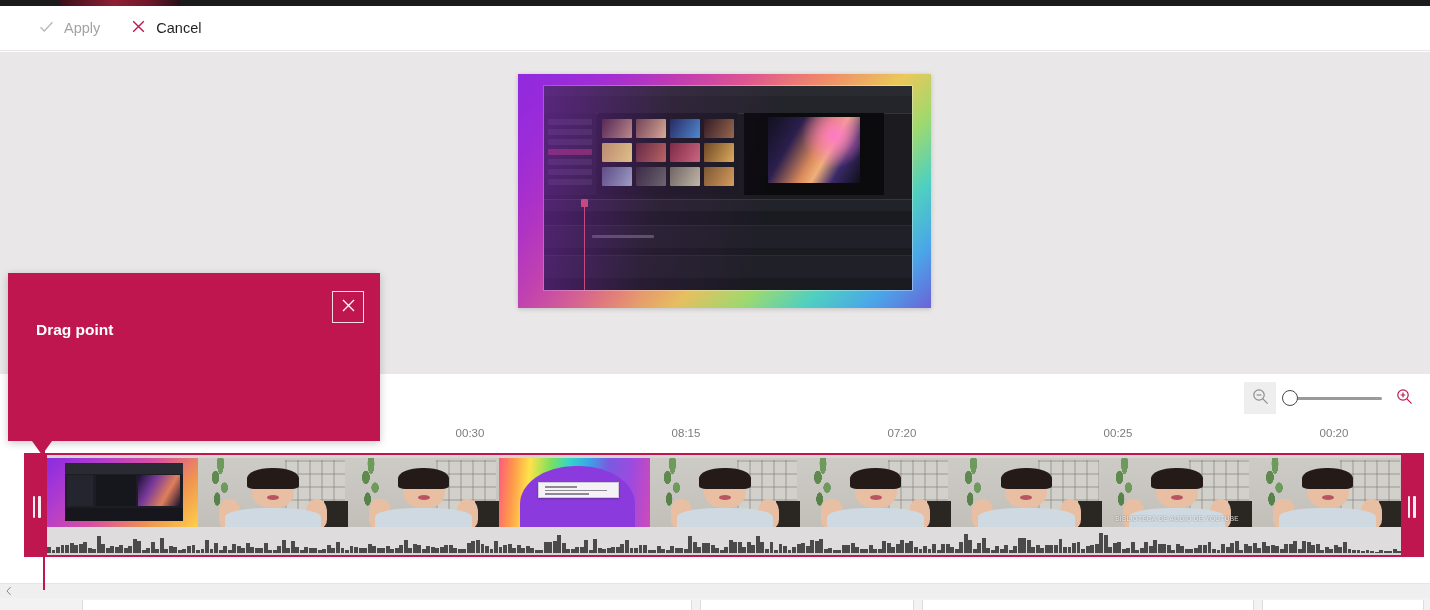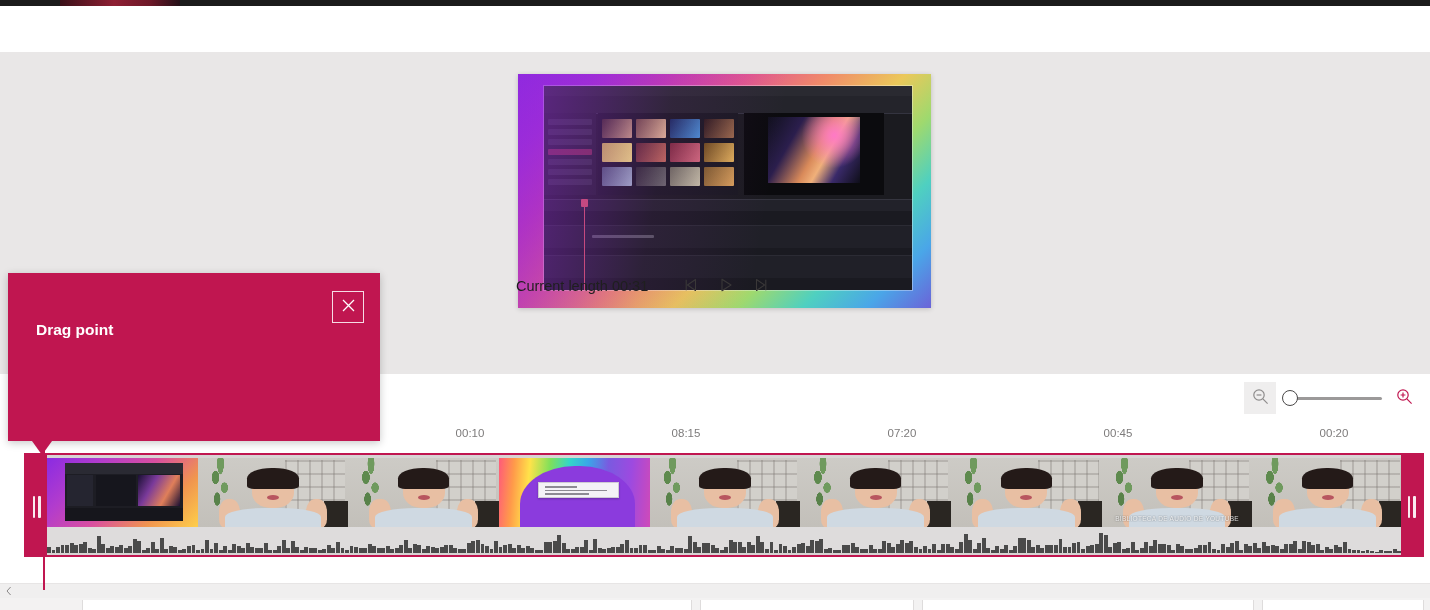--- a/index.html
+++ b/index.html
@@ -515,20 +515,38 @@
 </style>
 </head>
 <body>
 
 <div class="app">
 
   <div class="top-sliver">
     <div class="top-sliver-red"></div>
   </div>
 
+  <div class="command-bar">
+    <button class="cmd-btn disabled">
+      <span class="cmd-ico">
+        <svg width="17" height="17" viewBox="0 0 17 17">
+            <path d="M2.5 9.2 L6.3 13 L14.5 4.2" fill="none" stroke="#b9b6b6" stroke-width="1.3"></path>
+          </svg>
+      </span>
+      <span class="cmd-label">Apply</span>
+    </button>
+    <button class="cmd-btn enabled" style="margin-left:10px;">
+      <span class="cmd-ico">
+        <svg width="17" height="17" viewBox="0 0 17 17">
+            <path d="M3.2 3.2 L13.8 13.8 M13.8 3.2 L3.2 13.8" fill="none" stroke="#c01650" stroke-width="1.4"></path>
+          </svg>
+      </span>
+      <span class="cmd-label">Cancel</span>
+    </button>
+  </div>
 
   <div class="stage">
     <div class="preview-frame">
       <div class="preview-inner">
         <div class="pv-titlebar"></div>
         <div class="pv-toolbar"></div>
         <div class="pv-sidebar">
           <div class="pv-side-row" style="top:6px;"></div>
           <div class="pv-side-row" style="top:16px;"></div>
           <div class="pv-side-row" style="top:26px;"></div>
@@ -559,46 +577,20 @@
           <div class="pv-tl-track" style="top:14px;"></div>
           <div class="pv-tl-track" style="top:44px;"></div>
           <div class="pv-cliptext" style="top:24px;"></div>
         </div>
         <div class="pv-playhead"></div>
         <div class="pv-playhead-head"></div>
       </div>
     </div>
   </div>
 
-  <div class="transport">
-    <span class="cur-length">Current length 00:31</span>
-    <button class="tbtn prev">
-      <span>
-        <svg width="18" height="18" viewBox="0 0 18 18">
-          <path d="M12.5 3.5 L12.5 14.5 L4.5 9 Z" fill="none" stroke="#3a3838" stroke-width="1.1" stroke-linejoin="round"></path>
-          <path d="M3.2 3.8 L3.2 14.2" fill="none" stroke="#3a3838" stroke-width="1.1"></path>
-        </svg>
-      </span>
-    </button>
-    <button class="tbtn play">
-      <span>
-        <svg width="18" height="18" viewBox="0 0 18 18">
-          <path d="M5 3.2 L5 14.8 L14 9 Z" fill="none" stroke="#3a3838" stroke-width="1.1" stroke-linejoin="round"></path>
-        </svg>
-      </span>
-    </button>
-    <button class="tbtn next">
-      <span>
-        <svg width="18" height="18" viewBox="0 0 18 18">
-          <path d="M5.5 3.5 L5.5 14.5 L13.5 9 Z" fill="none" stroke="#3a3838" stroke-width="1.1" stroke-linejoin="round"></path>
-          <path d="M14.8 3.8 L14.8 14.2" fill="none" stroke="#3a3838" stroke-width="1.1"></path>
-        </svg>
-      </span>
-    </button>
-  </div>
 
   <div class="timeline-panel">
 
     <div class="zoom-row">
       <button class="zoom-btn out">
         <span>
           <svg width="19" height="19" viewBox="0 0 19 19">
             <circle cx="8" cy="8" r="5.2" fill="none" stroke="#8e8c8c" stroke-width="1.2"></circle>
             <path d="M11.9 11.9 L16.6 16.6" stroke="#8e8c8c" stroke-width="1.2" fill="none"></path>
             <path d="M5.6 8 L10.4 8" stroke="#8e8c8c" stroke-width="1.2" fill="none"></path>
@@ -614,24 +606,24 @@
           <svg width="19" height="19" viewBox="0 0 19 19">
             <circle cx="8" cy="8" r="5.2" fill="none" stroke="#c01650" stroke-width="1.2"></circle>
             <path d="M11.9 11.9 L16.6 16.6" stroke="#c01650" stroke-width="1.2" fill="none"></path>
             <path d="M5.6 8 L10.4 8 M8 5.6 L8 10.4" stroke="#c01650" stroke-width="1.2" fill="none"></path>
           </svg>
         </span>
       </button>
     </div>
 
     <div class="ruler" id="ruler">
-        <span class="tick-label" style="left: 470px;">00:10</span>
+        <span class="tick-label" style="left: 470px;">00:30</span>
         <span class="tick-label" style="left: 686px;">08:15</span>
         <span class="tick-label" style="left: 902px;">07:20</span>
-        <span class="tick-label" style="left: 1118px;">00:45</span>
+        <span class="tick-label" style="left: 1118px;">00:25</span>
         <span class="tick-label" style="left: 1334px;">00:20</span>
       </div>
 
     <div class="track-wrap">
       <div class="track">
         <div class="filmstrip" id="filmstrip">
             <div class="fcell">
               <div class="art-editor">
                 <div class="scr">
                   <div class="scr-top"></div>

